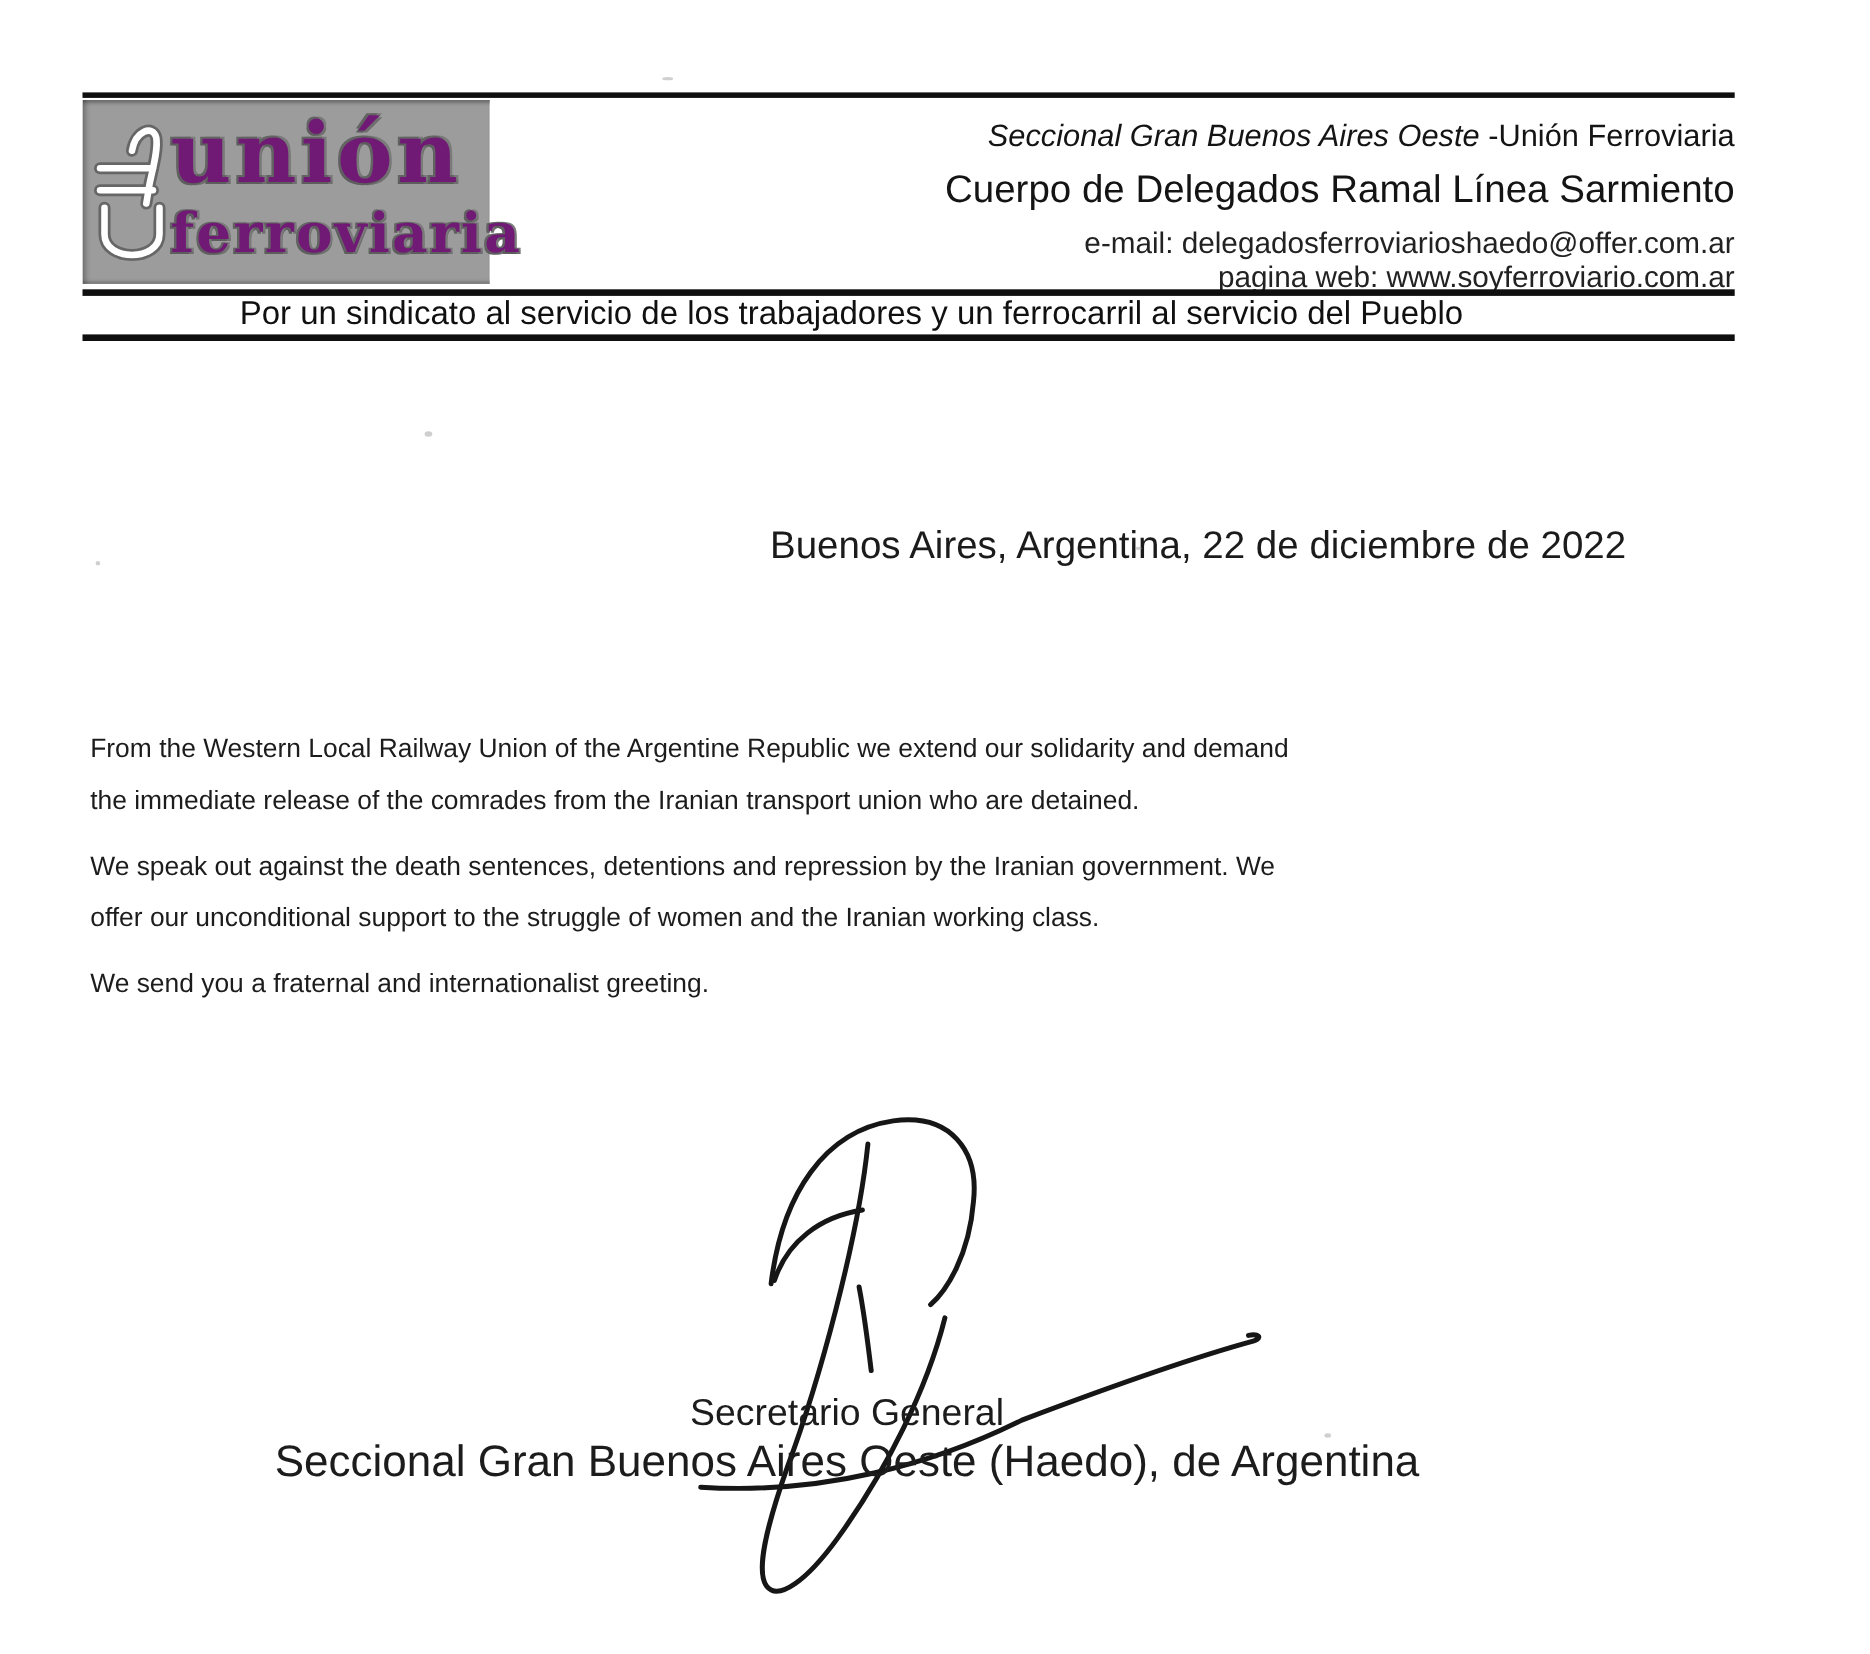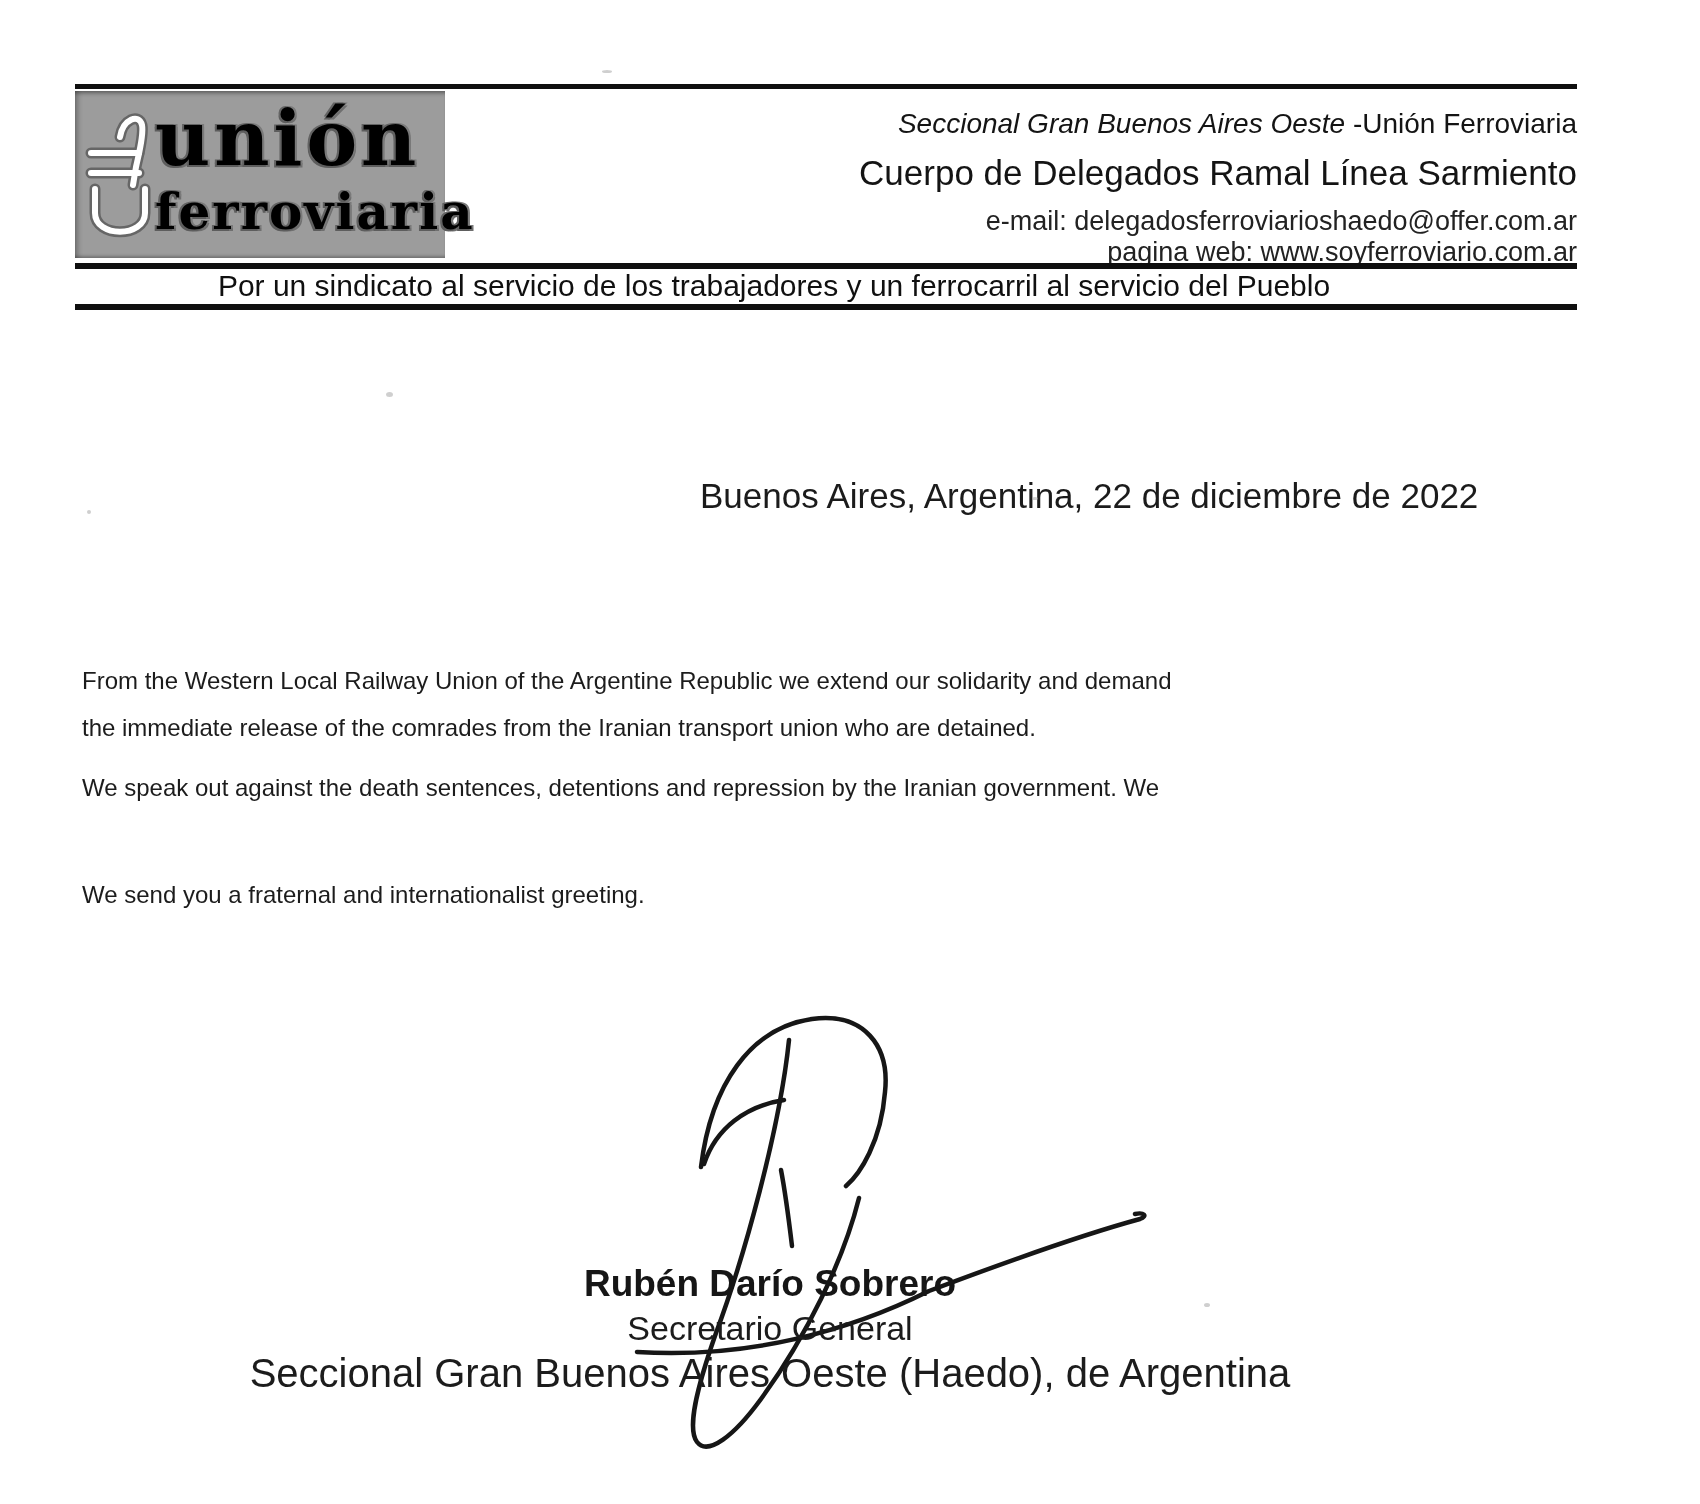--- a/index.html
+++ b/index.html
@@ -15,21 +15,21 @@
   .rule-bot{left:75px;top:304px;width:1502px;height:6px;}
   
   .logo-box{
     position:absolute;left:75px;top:91px;width:370px;height:167px;
     background:#9c9c9c;
     box-shadow:inset 0 5px 4px -3px rgba(0,0,0,.4), inset 6px 0 5px -3px rgba(0,0,0,.28), inset 0 -4px 3px -2px rgba(0,0,0,.25);
   }
   .monogram{position:absolute;left:8px;top:14px;}
   .logo-text{position:absolute;left:80px;top:2px;width:286px;}
   .logo-word{
-    font-family:"DejaVu Serif",serif;font-weight:bold;color:#000000;
+    font-family:"DejaVu Serif",serif;font-weight:bold;color:#701a75;
     text-shadow:-2px -1px 0 #636363, 2px -1px 0 #7a7a7a, -2px 2px 0 #5d5d5d, 2px 2px 0 #6f6f6f;
     white-space:nowrap;line-height:1;
   }
   .logo-word-1{font-size:76px;letter-spacing:4px;margin-top:8px;}
   .logo-word-2{font-size:50px;letter-spacing:2px;margin-top:10px;}
   
   .header-text{position:absolute;right:123px;top:100px;text-align:right;}
   .lh-title{font-size:28px;line-height:48px;white-space:nowrap;color:#141414;}
   .lh-title .it{font-style:italic;}
   .lh-subtitle{font-size:35px;line-height:42px;margin-top:4px;color:#141414;white-space:nowrap;text-align:center;}
@@ -97,37 +97,37 @@
 <div class="rule rule-bot"></div>
 
 <div class="dateline">Buenos Aires, Argentina, 22 de diciembre de 2022</div>
 
 <div class="para para-1">
   <div>From the Western Local Railway Union of the Argentine Republic we extend our solidarity and demand</div>
   <div>the immediate release of the comrades from the Iranian transport union who are detained.</div>
 </div>
 <div class="para para-2">
   <div>We speak out against the death sentences, detentions and repression by the Iranian government. We</div>
+  <div>offer our unconditional support to the struggle of women and the Iranian working class.</div>
 </div>
 <div class="para para-3">
   <div>We send you a fraternal and internationalist greeting.</div>
 </div>
 
 <svg class="signature-svg" width="1700" height="1504" viewBox="0 0 1700 1504">
   <g fill="none" stroke="#161616" stroke-width="4.5" stroke-linecap="round">
     <path d="M704,1164 C716,1128 746,1106 784,1100"></path>
     <path d="M701,1167 C711,1085 750,1028 812,1019 C864,1012 890,1046 885,1092 C881,1142 860,1174 846,1186"></path>
     <path d="M789,1040 C780,1128 744,1258 716,1333 C696,1390 687,1429 697,1442 C708,1456 734,1436 761,1399 C806,1337 843,1262 859,1198"></path>
     <path d="M781,1170 C786,1196 789,1221 792,1246"></path>
     <path d="M637,1352 C748,1359 849,1331 929,1291 C1019,1257 1096,1231 1140,1219 C1148,1216 1144,1212 1135,1214"></path>
   </g>
 </svg>
 
 <div class="sig-block">
-  <div class="sig-name">Rubén Darío Sobrero</div>
   <div class="sig-title">Secretario General</div>
   <div class="sig-org">Seccional Gran Buenos Aires Oeste (Haedo), de Argentina</div>
 </div>
 
 <div class="speck" style="left:602px;top:70px;width:10px;height:3px;"></div>
 <div class="speck" style="left:386px;top:392px;width:7px;height:5px;"></div>
 <div class="speck" style="left:87px;top:510px;width:4px;height:4px;"></div>
 <div class="speck" style="left:1032px;top:497px;width:6px;height:3px;"></div>
 <div class="speck" style="left:1204px;top:1303px;width:6px;height:4px;"></div>
 

